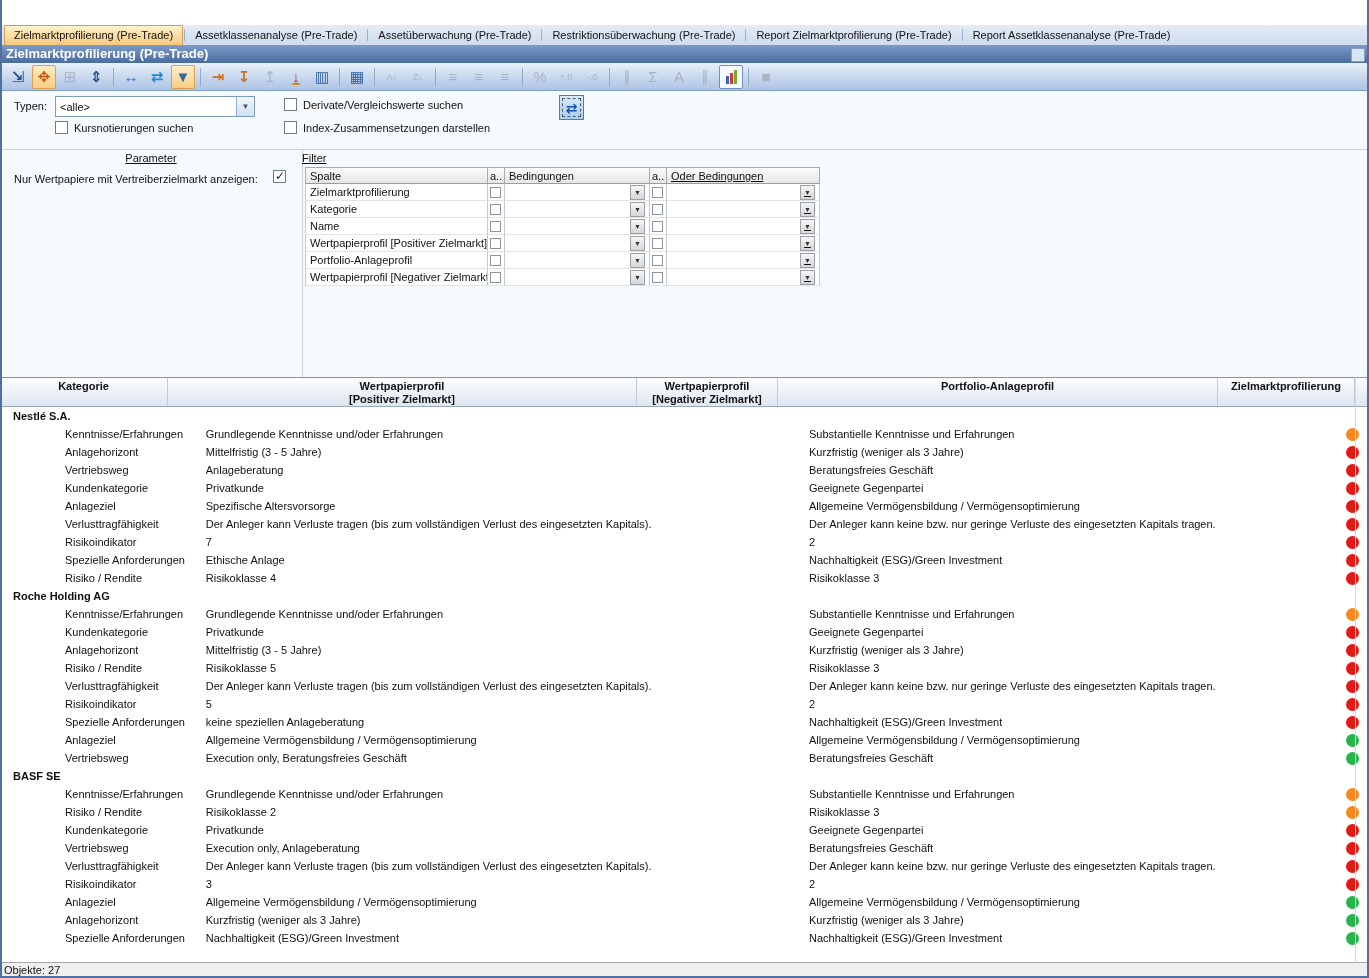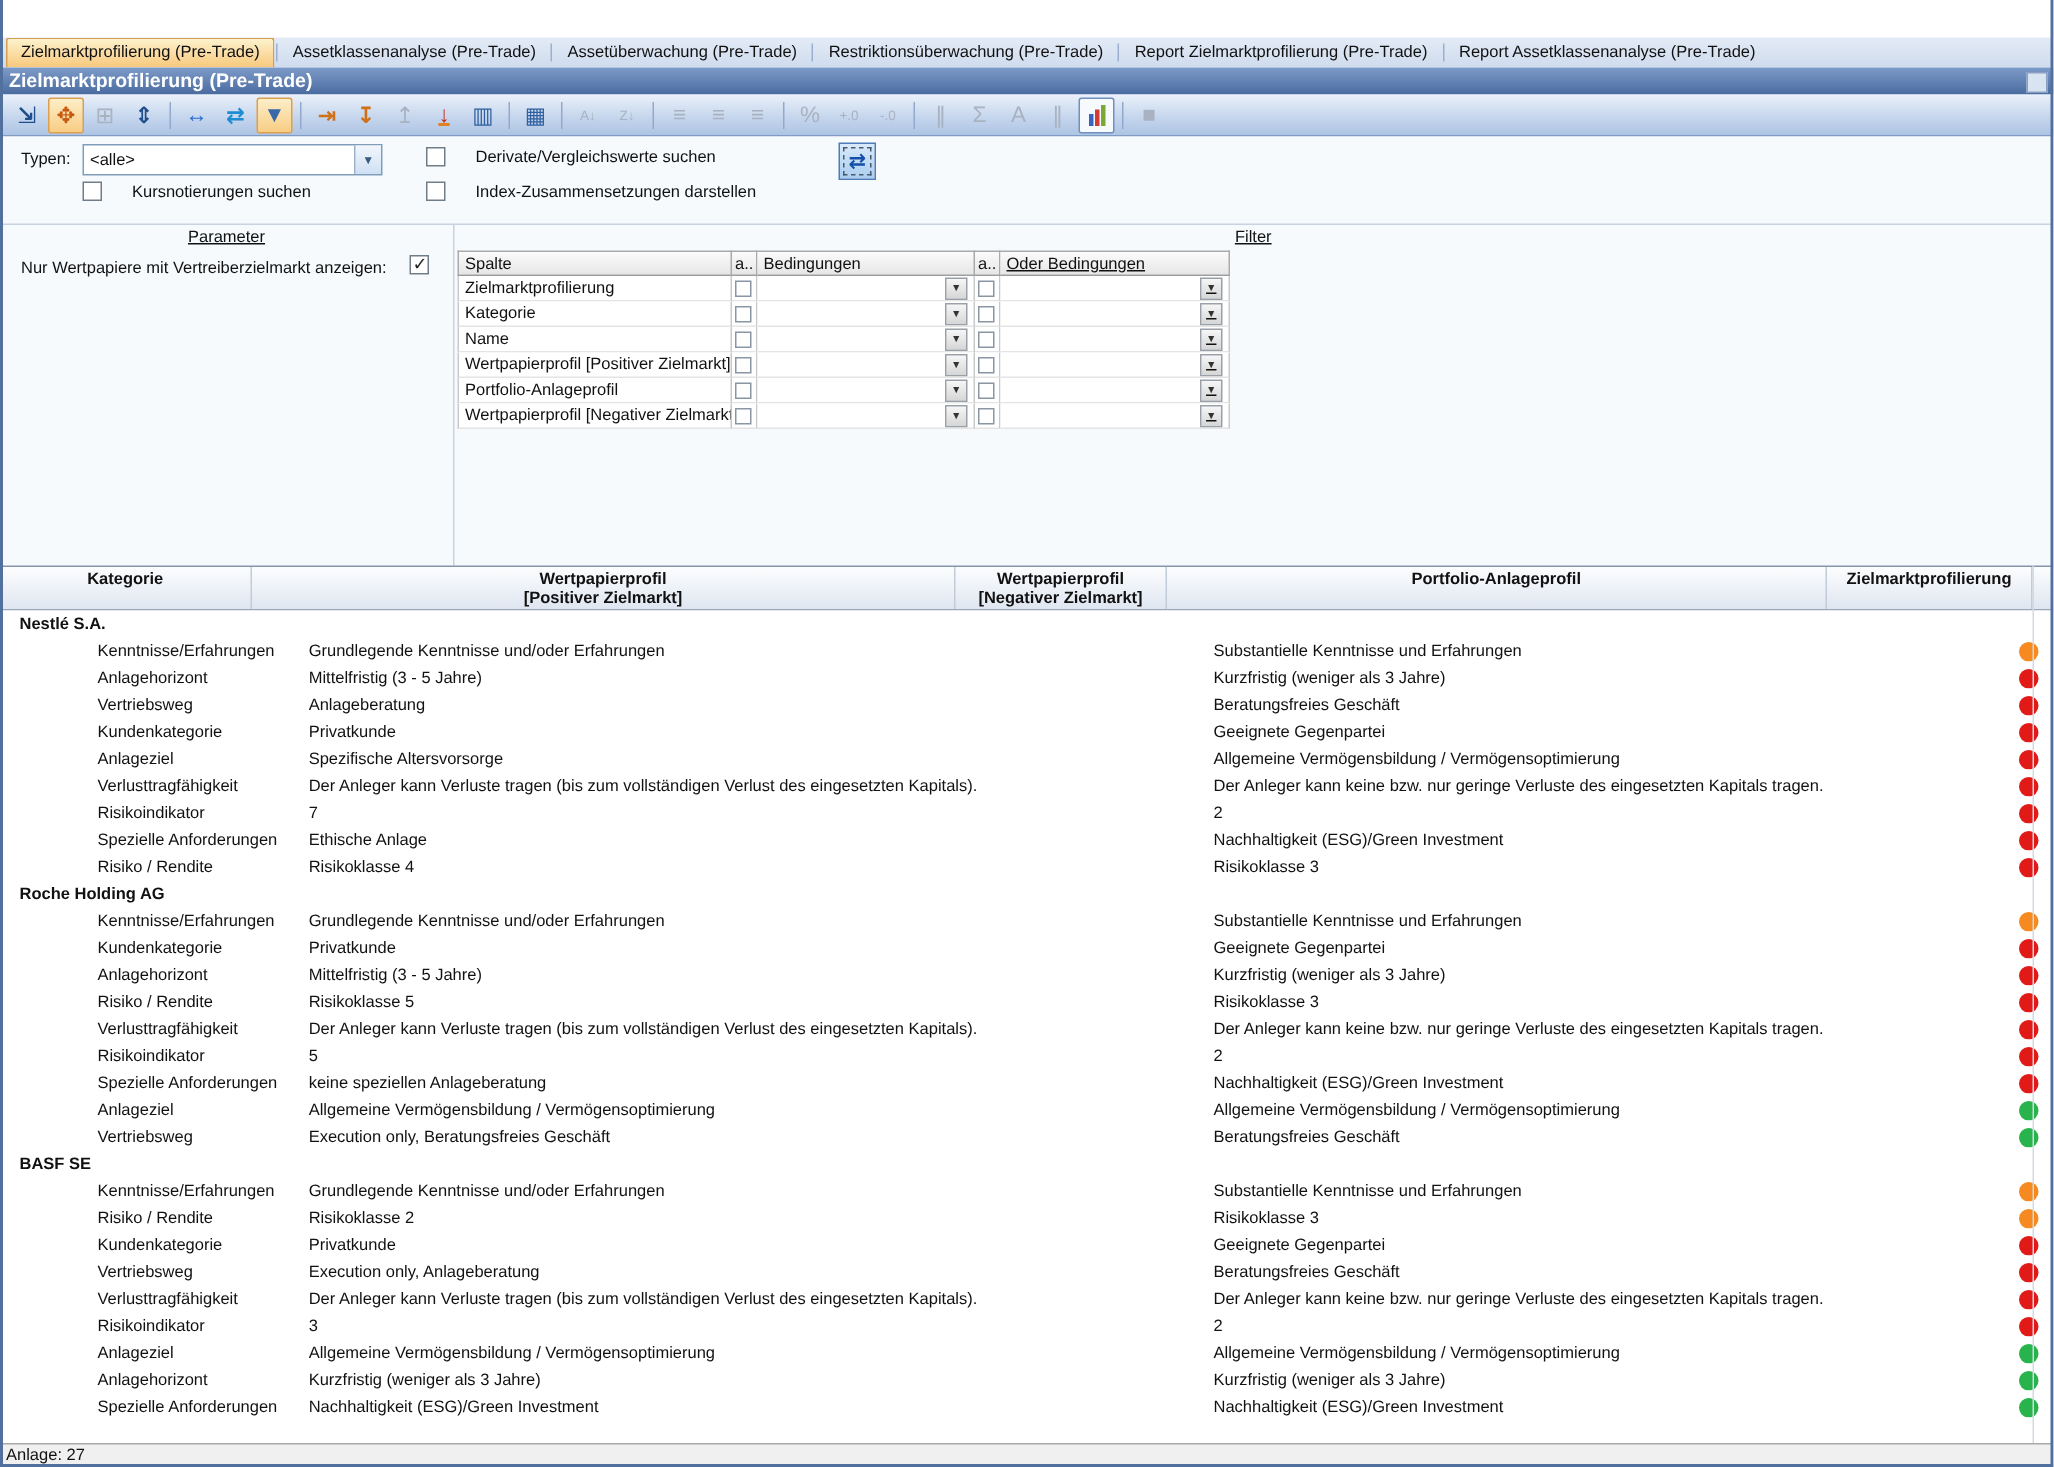--- a/index.html
+++ b/index.html
@@ -45,35 +45,35 @@
   .tb-bars i{width:3px;display:block;}
 
   
   .filterbar{position:absolute;left:0;top:91px;width:100%;height:58px;background:#f7fafd;}
   .lbl{position:absolute;white-space:nowrap;text-align:right;}
   .select{position:absolute;left:55px;top:5px;width:200px;height:21px;background:#fff;
        border:1px solid #7f9db9;display:flex;align-items:center;box-sizing:border-box;}
   .select .val{flex:1;padding-left:4px;}
   .select .btn{width:17px;align-self:stretch;background:linear-gradient(#f2f6fb,#cfe0f4);
        border-left:1px solid #9ab0cc;display:flex;align-items:center;justify-content:center;font-size:8px;color:#3a5a80;}
-  .cbrow{position:absolute;display:flex;align-items:center;gap:20px;white-space:nowrap;}
+  .cbrow{position:absolute;display:flex;align-items:center;gap:6px;white-space:nowrap;}
   .cb{width:13px;height:13px;background:#fff;border:1px solid #707c88;box-sizing:border-box;position:relative;flex:none;}
   .cb.checked::after{content:"✓";position:absolute;left:1px;top:-2px;font-size:12px;font-weight:bold;color:#222;}
   .refresh-btn{position:absolute;left:559px;top:4px;width:25px;height:25px;
        background:linear-gradient(#d9eafb,#aacdf0);border:1px solid #4e7cb8;
        display:flex;align-items:center;justify-content:center;color:#1550a8;font-size:14px;font-weight:bold;box-sizing:border-box;}
   .refresh-btn::after{content:"";position:absolute;inset:2px;border:1px dashed #4a5a6a;}
 
   
   .panels{position:absolute;left:0;top:149px;width:100%;height:228px;background:#f7fafd;
        border-top:1px solid #c8d2e0;box-sizing:border-box;}
   .panel-divider{position:absolute;left:302px;top:0;width:1px;height:100%;background:#c8d2e0;}
   .panel-title{position:absolute;top:2px;text-decoration:underline;}
   .pt-left{left:0;width:302px;text-align:center;}
-  .pt-right{left:302px;width:1067px;text-align:center;}
+  .pt-right{left:302px;width:1067px;}
   .param-label{position:absolute;left:14px;top:23px;}
   .param-cb{position:absolute;left:273px;top:20px;}
 
   .fgrid{position:absolute;left:305px;top:17px;}
   .frow{display:flex;height:17px;}
   .fcell{box-sizing:border-box;border-right:1px solid #c9c9c9;border-bottom:1px solid #e4e4e4;
        display:flex;align-items:center;padding:0 4px;background:#fff;overflow:hidden;white-space:nowrap;}
   .frow .fcell:first-child{border-left:1px solid #c9c9c9;}
   .fhead .fcell{background:linear-gradient(#fbfbfb,#e6e6e6);border-right:1px solid #aaa;
        border-top:1px solid #aaa;border-bottom:1px solid #9c9c9c;}
@@ -571,17 +571,17 @@
         <div class="c neg"></div>
         <div class="c port">Nachhaltigkeit (ESG)/Green Investment</div>
         <div class="c ziel">
           <span class="dot" style="background: rgb(41, 179, 76);"></span>
         </div>
       </div>
     </div>
   <div class="vline"></div>
 
   <div class="statusbar">
-    <span>Anlage:</span>
+    <span>Objekte:</span>
     <span>27</span>
   </div>
 
 </div>
 
 </body></html>

